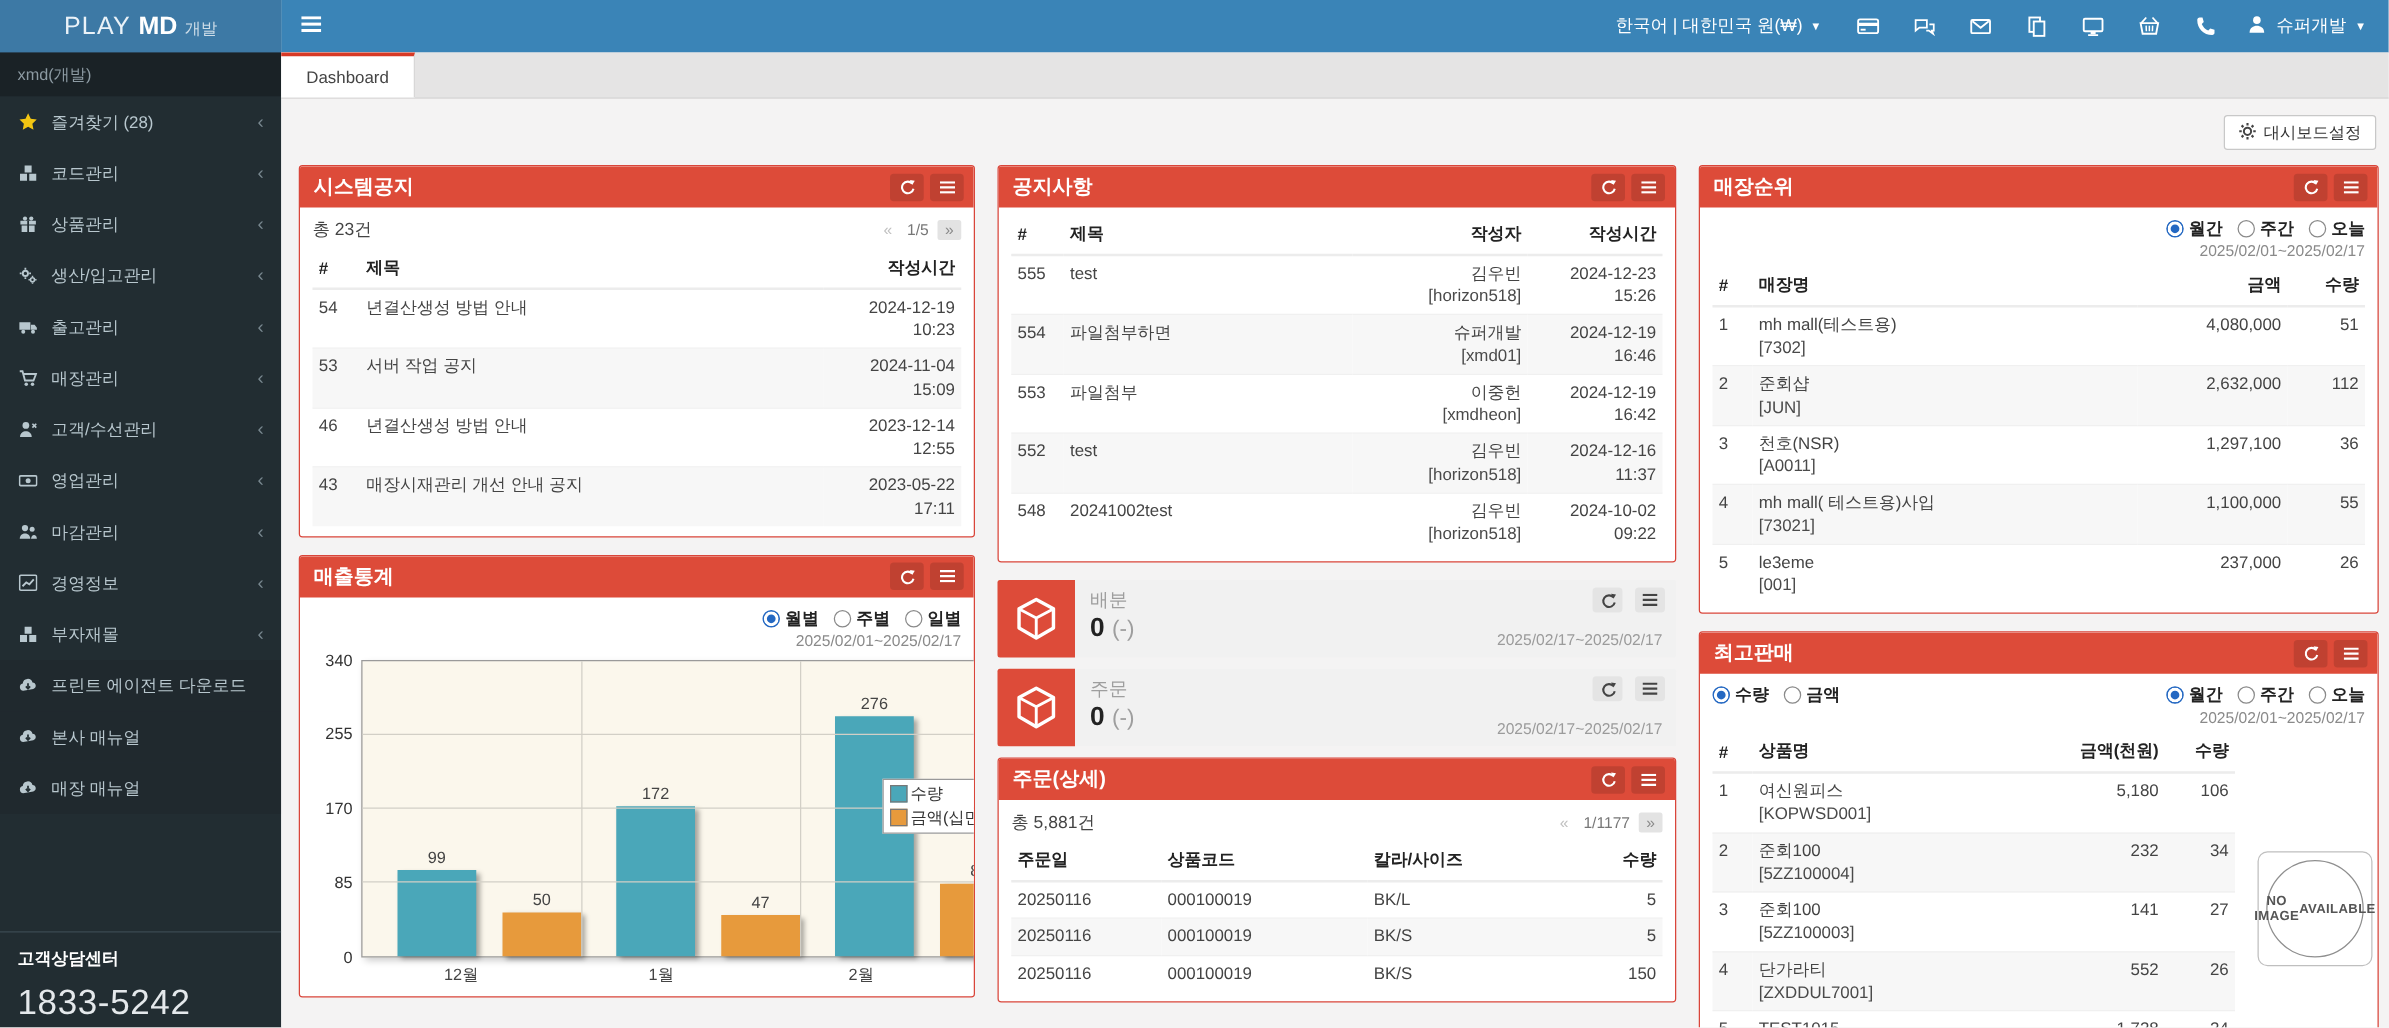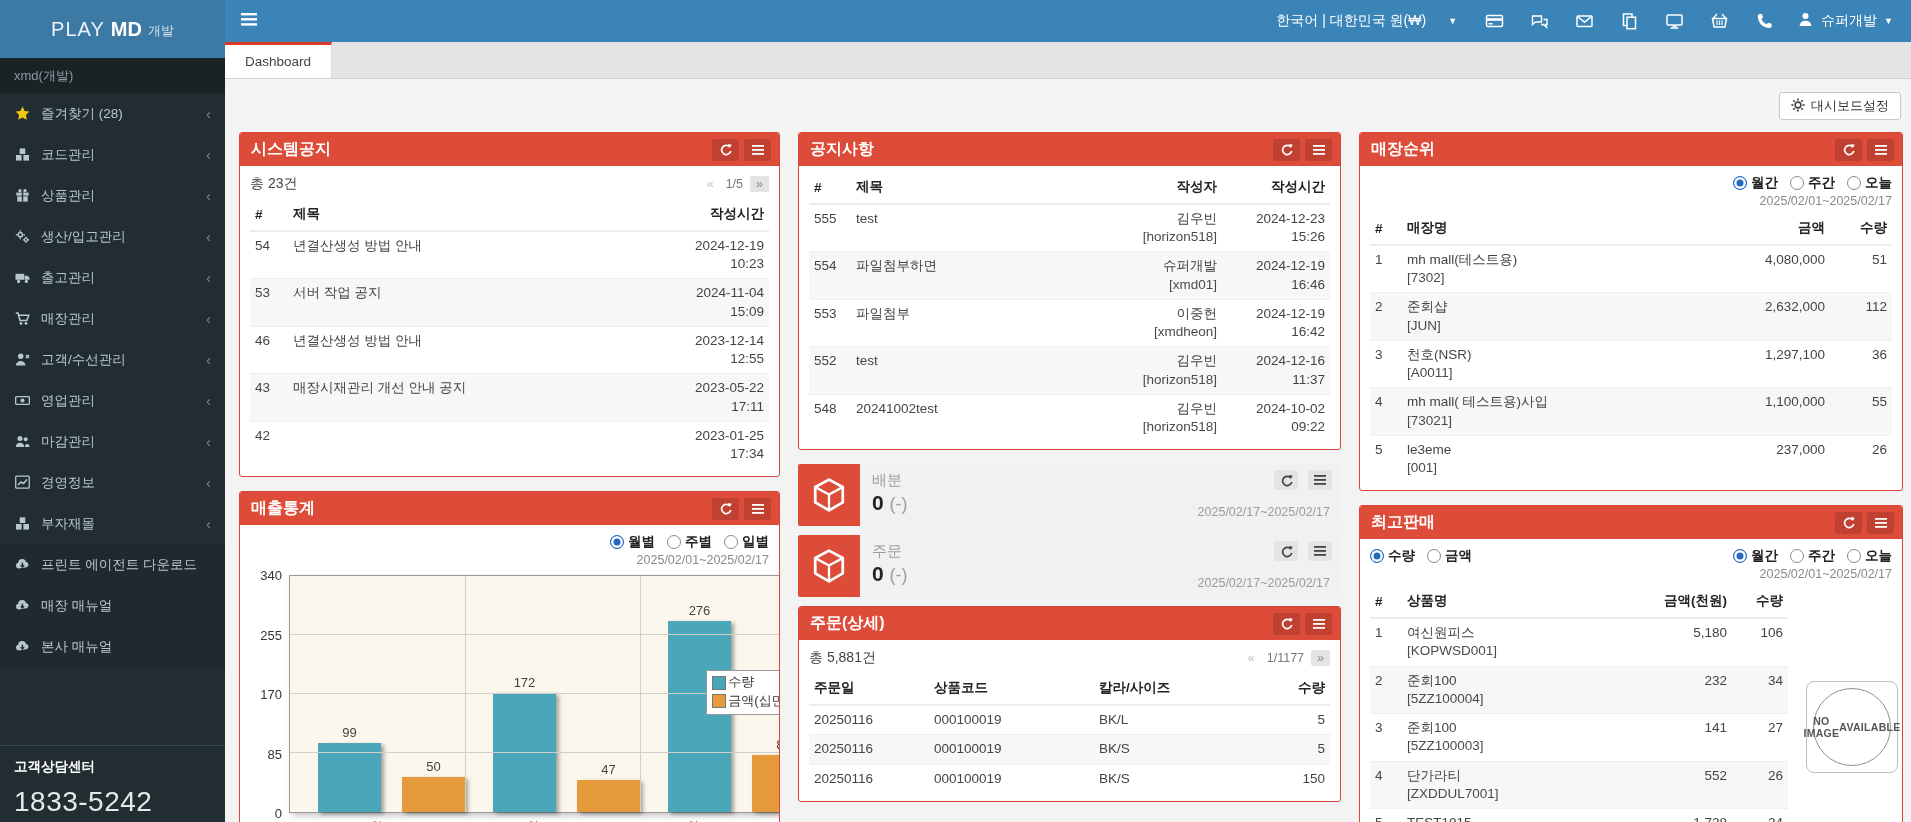--- a/index.html
+++ b/index.html
@@ -2,21 +2,21 @@
 <html><head>
 <meta charset="utf-8">
 <style>
   * { box-sizing: border-box; margin: 0; padding: 0; }
   html,body { width:1911px; height:822px; overflow:hidden; }
   body { font-family:"Liberation Sans","DejaVu Sans",sans-serif; font-size:14px; color:#333; background:#f4f3f3; }
   .app { display:flex; height:100%; }
 
   
   .sidebar { width:225px; flex-shrink:0; background:#222d32; display:flex; flex-direction:column; }
-  .logo { height:58px; background:#3d79a5; color:#fff; display:flex; align-items:center; justify-content:center; gap:6px; flex-shrink:0; }
+  .logo { height:42px; background:#3d79a5; color:#fff; display:flex; align-items:center; justify-content:center; gap:6px; flex-shrink:0; }
   .logo .lt { font-size:20px; font-weight:300; letter-spacing:1px; color:#eaf2f8; }
   .logo .lb { font-size:20px; font-weight:bold; }
   .logo .ls { font-size:13px; color:rgba(255,255,255,.75); margin-top:3px; }
   .search { margin:11px 13px; height:34px; display:flex; background:#374850; border-radius:4px; overflow:hidden; flex-shrink:0; }
   .search input { flex:1; background:transparent; border:0; outline:none; color:#ccc; padding:0 11px; font-size:13.5px; font-family:inherit; }
   .search input::placeholder { color:#8fa0a8; }
   .menu { list-style:none; flex:1; overflow:hidden; }
   .menu-header { background:#1a2226; color:#8d9ba3; font-size:13px; padding:9px 14px 8px; }
   .menu-item { display:flex; align-items:center; gap:10px; padding:11.5px 14px; color:#b8c7ce; font-size:13.5px; cursor:pointer; }
   .menu-item .micon { width:17px; display:flex; justify-content:center; flex-shrink:0; color:#b8c7ce; }
@@ -26,21 +26,21 @@
   .menu-item.alt:first-of-type { border-top:1px solid #1a2226; }
   .sidebar-footer { border-top:1px solid #3b4a52; padding:12px 14px 4px; flex-shrink:0; }
   .footer-title { color:#fff; font-weight:bold; font-size:13.5px; }
   .footer-phone { color:#e4e8eb; font-size:28px; margin-top:10px; letter-spacing:.5px; }
 
   
   .main { flex:1; min-width:0; display:flex; flex-direction:column; }
   .navbar { height:42px; background:#3a84b7; display:flex; align-items:center; color:#fff; flex-shrink:0; }
   .hamburger { width:48px; height:42px; display:flex; align-items:center; justify-content:center; cursor:pointer; }
   .nav-right { margin-left:auto; display:flex; align-items:center; height:100%; }
-  .lang { display:flex; align-items:center; gap:22px; padding:0 15px; height:100%; font-size:14px; cursor:pointer; }
+  .lang { display:flex; align-items:center; gap:6px; padding:0 15px; height:100%; font-size:14px; cursor:pointer; }
   .caret { font-size:9px; }
   .nav-icon { width:45px; height:42px; display:flex; align-items:center; justify-content:center; cursor:pointer; }
   .user-menu { display:flex; align-items:center; gap:7px; padding:0 18px 0 10px; height:100%; cursor:pointer; font-size:14px; }
 
   
   .tabbar { height:37px; background:#e5e4e4; border-bottom:1px solid #d2d1d1; display:flex; flex-shrink:0; }
   .tab { background:#fff; border-top:3px solid #d73925; border-right:1px solid #d8d7d7; padding:0 20px; display:flex; align-items:center; font-size:13.5px; color:#444; cursor:pointer; }
 
   
   .content { flex:1; background:#f4f3f3; padding:13px 8px 0 14px; overflow:hidden; }
@@ -278,33 +278,33 @@
       <li class="menu-item alt">
         <span class="micon">
             <svg width="15" height="15" viewBox="0 0 15 15">
               <path d="M3.6 11.6 a3 3 0 0 1 -0.4 -5.9 A4 4 0 0 1 11 4.9 a2.7 2.7 0 0 1 0.6 5.3 z" fill="currentColor"></path>
               <g stroke="#222d32" stroke-width="1.4" fill="none">
                 <line x1="7.4" y1="5.6" x2="7.4" y2="9.6"></line>
                 <path d="M5.7 8.1 L7.4 10 L9.1 8.1"></path>
               </g>
             </svg>
           </span>
-        <span>매장 매뉴얼</span>
+        <span>본사 매뉴얼</span>
       </li>
       <li class="menu-item alt">
         <span class="micon">
             <svg width="15" height="15" viewBox="0 0 15 15">
               <path d="M3.6 11.6 a3 3 0 0 1 -0.4 -5.9 A4 4 0 0 1 11 4.9 a2.7 2.7 0 0 1 0.6 5.3 z" fill="currentColor"></path>
               <g stroke="#222d32" stroke-width="1.4" fill="none">
                 <line x1="7.4" y1="5.6" x2="7.4" y2="9.6"></line>
                 <path d="M5.7 8.1 L7.4 10 L9.1 8.1"></path>
               </g>
             </svg>
           </span>
-        <span>본사 매뉴얼</span>
+        <span>매장 매뉴얼</span>
       </li>
     </ul>
     <div class="sidebar-footer">
       <div class="footer-title">고객상담센터</div>
       <div class="footer-phone">1833-5242</div>
     </div>
   </aside>
 
   <div class="main">
 
@@ -470,28 +470,20 @@
                         <div>2023-12-14</div>
                         <div>12:55</div>
                       </td>
                     </tr>
                   <tr>
                       <td>43</td>
                       <td>매장시재관리 개선 안내 공지</td>
                       <td class="num">
                         <div>2023-05-22</div>
                         <div>17:11</div>
-                      </td>
-                    </tr>
-                  <tr>
-                      <td>42</td>
-                      <td></td>
-                      <td class="num">
-                        <div>2023-01-25</div>
-                        <div>17:34</div>
                       </td>
                     </tr>
                 </tbody>
               </table>
             </div>
           </div>
 
           <div class="box">
             <div class="box-header">
               <span class="box-title">매출통계</span>

